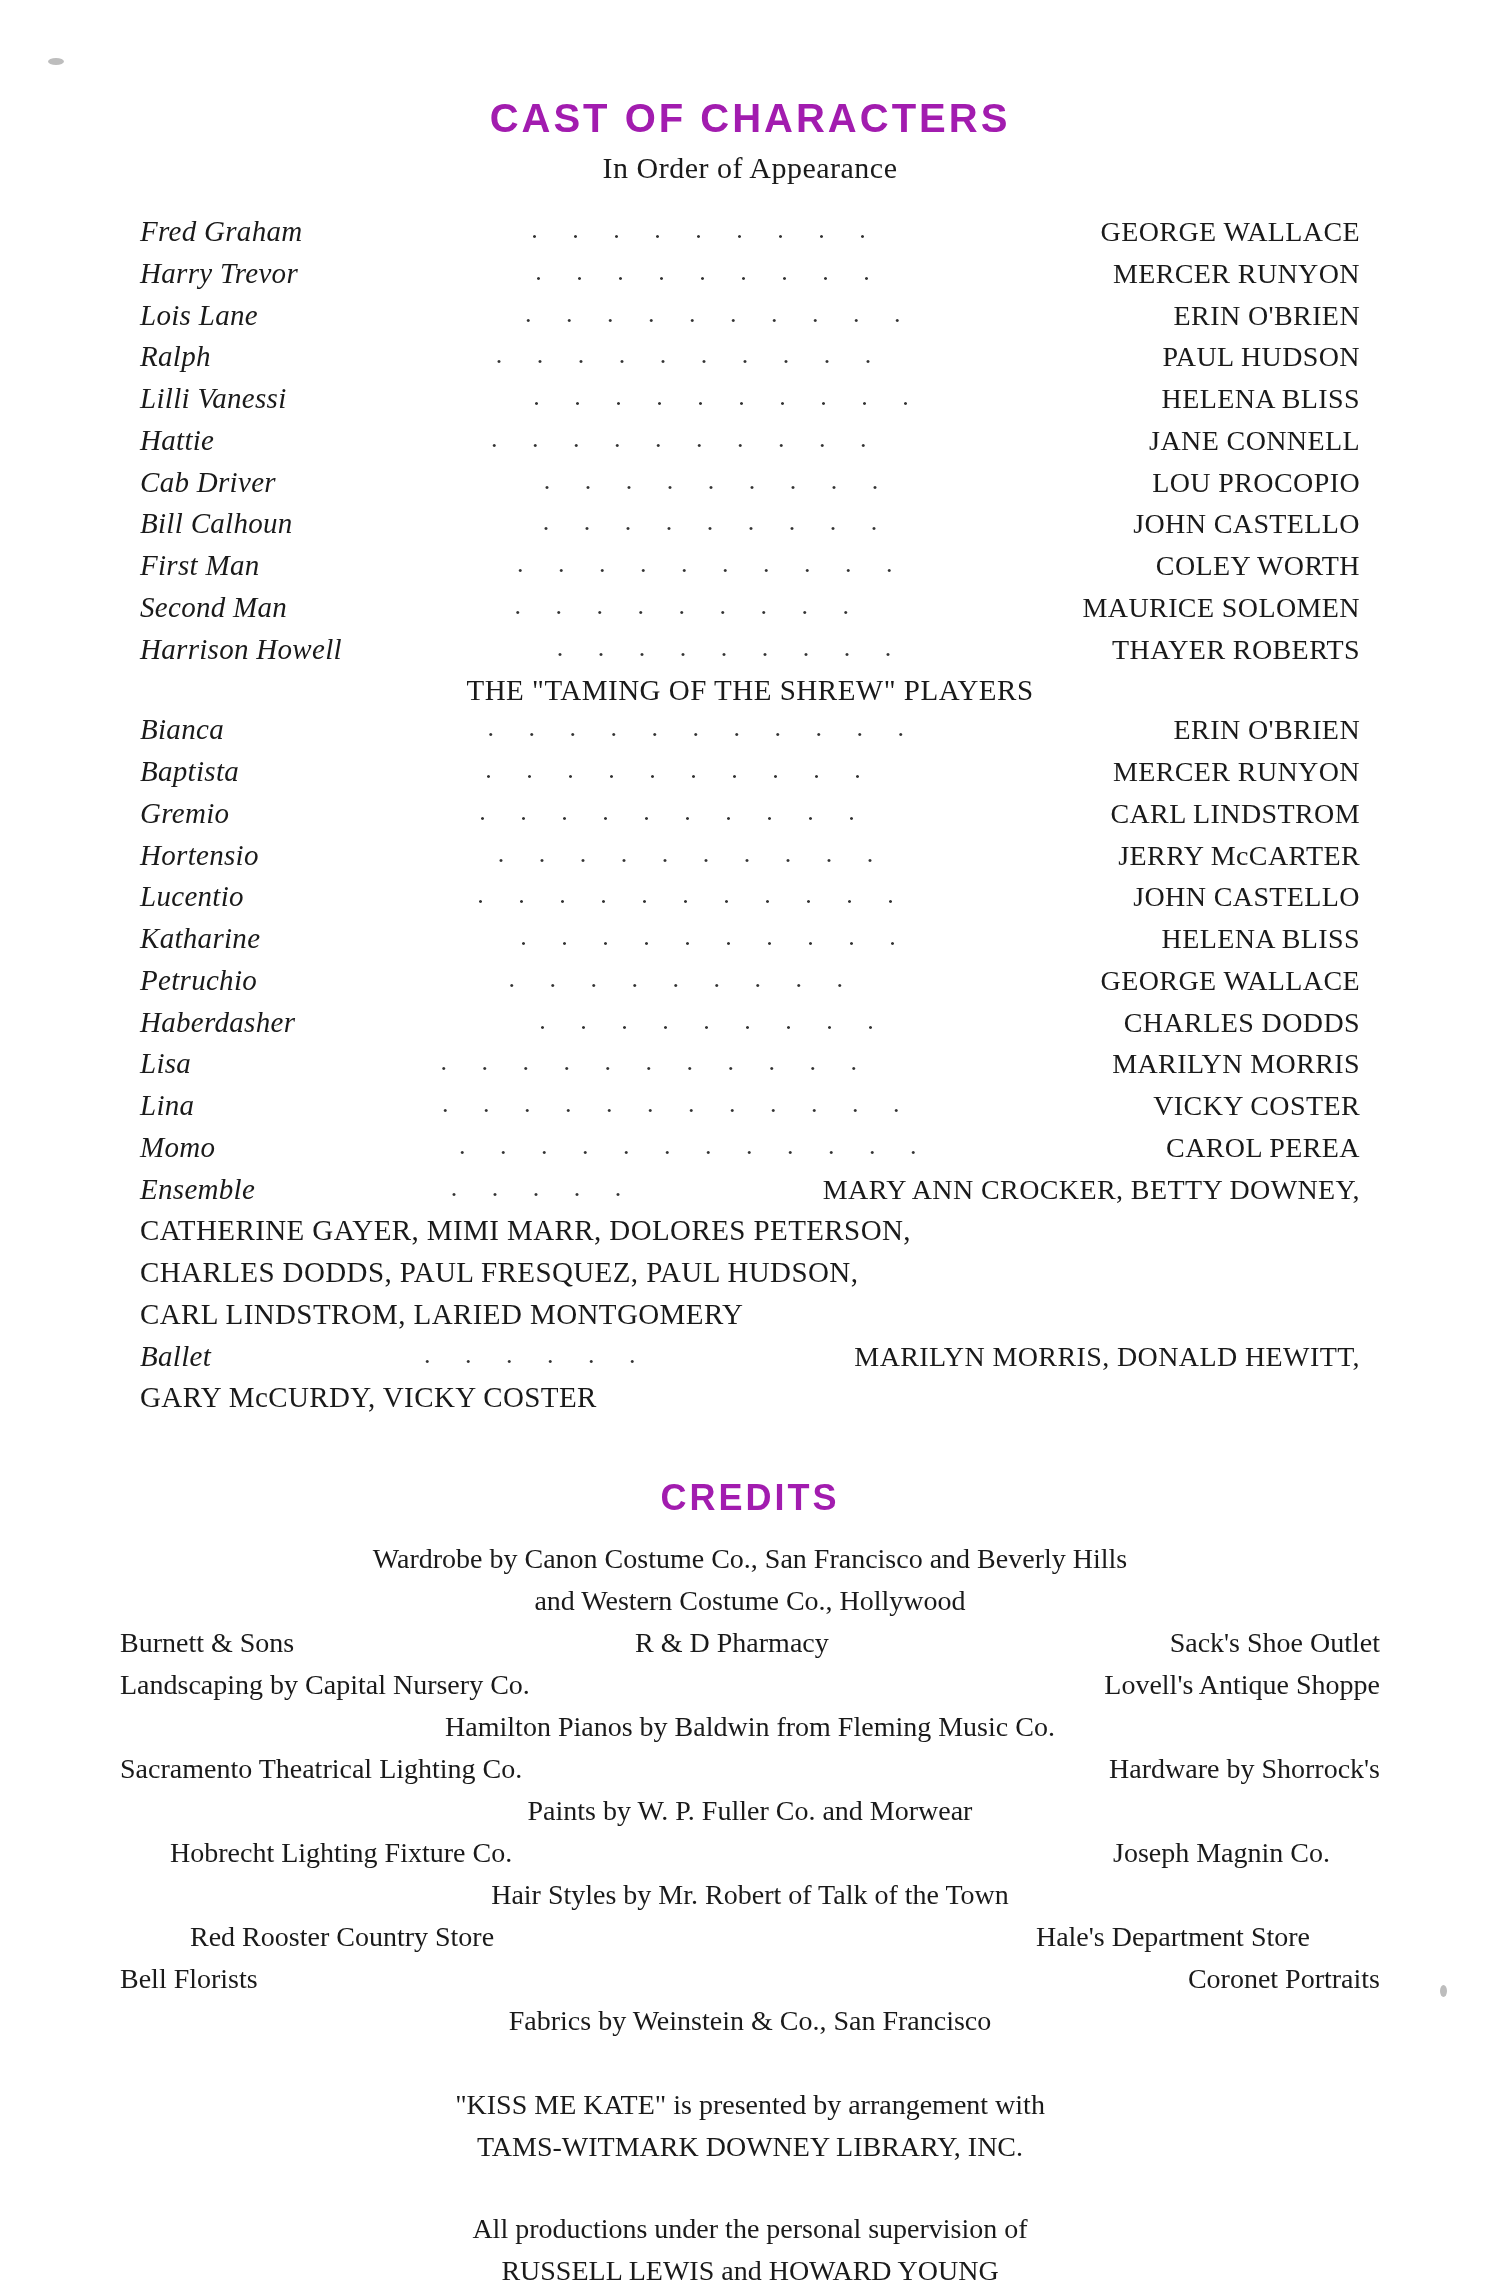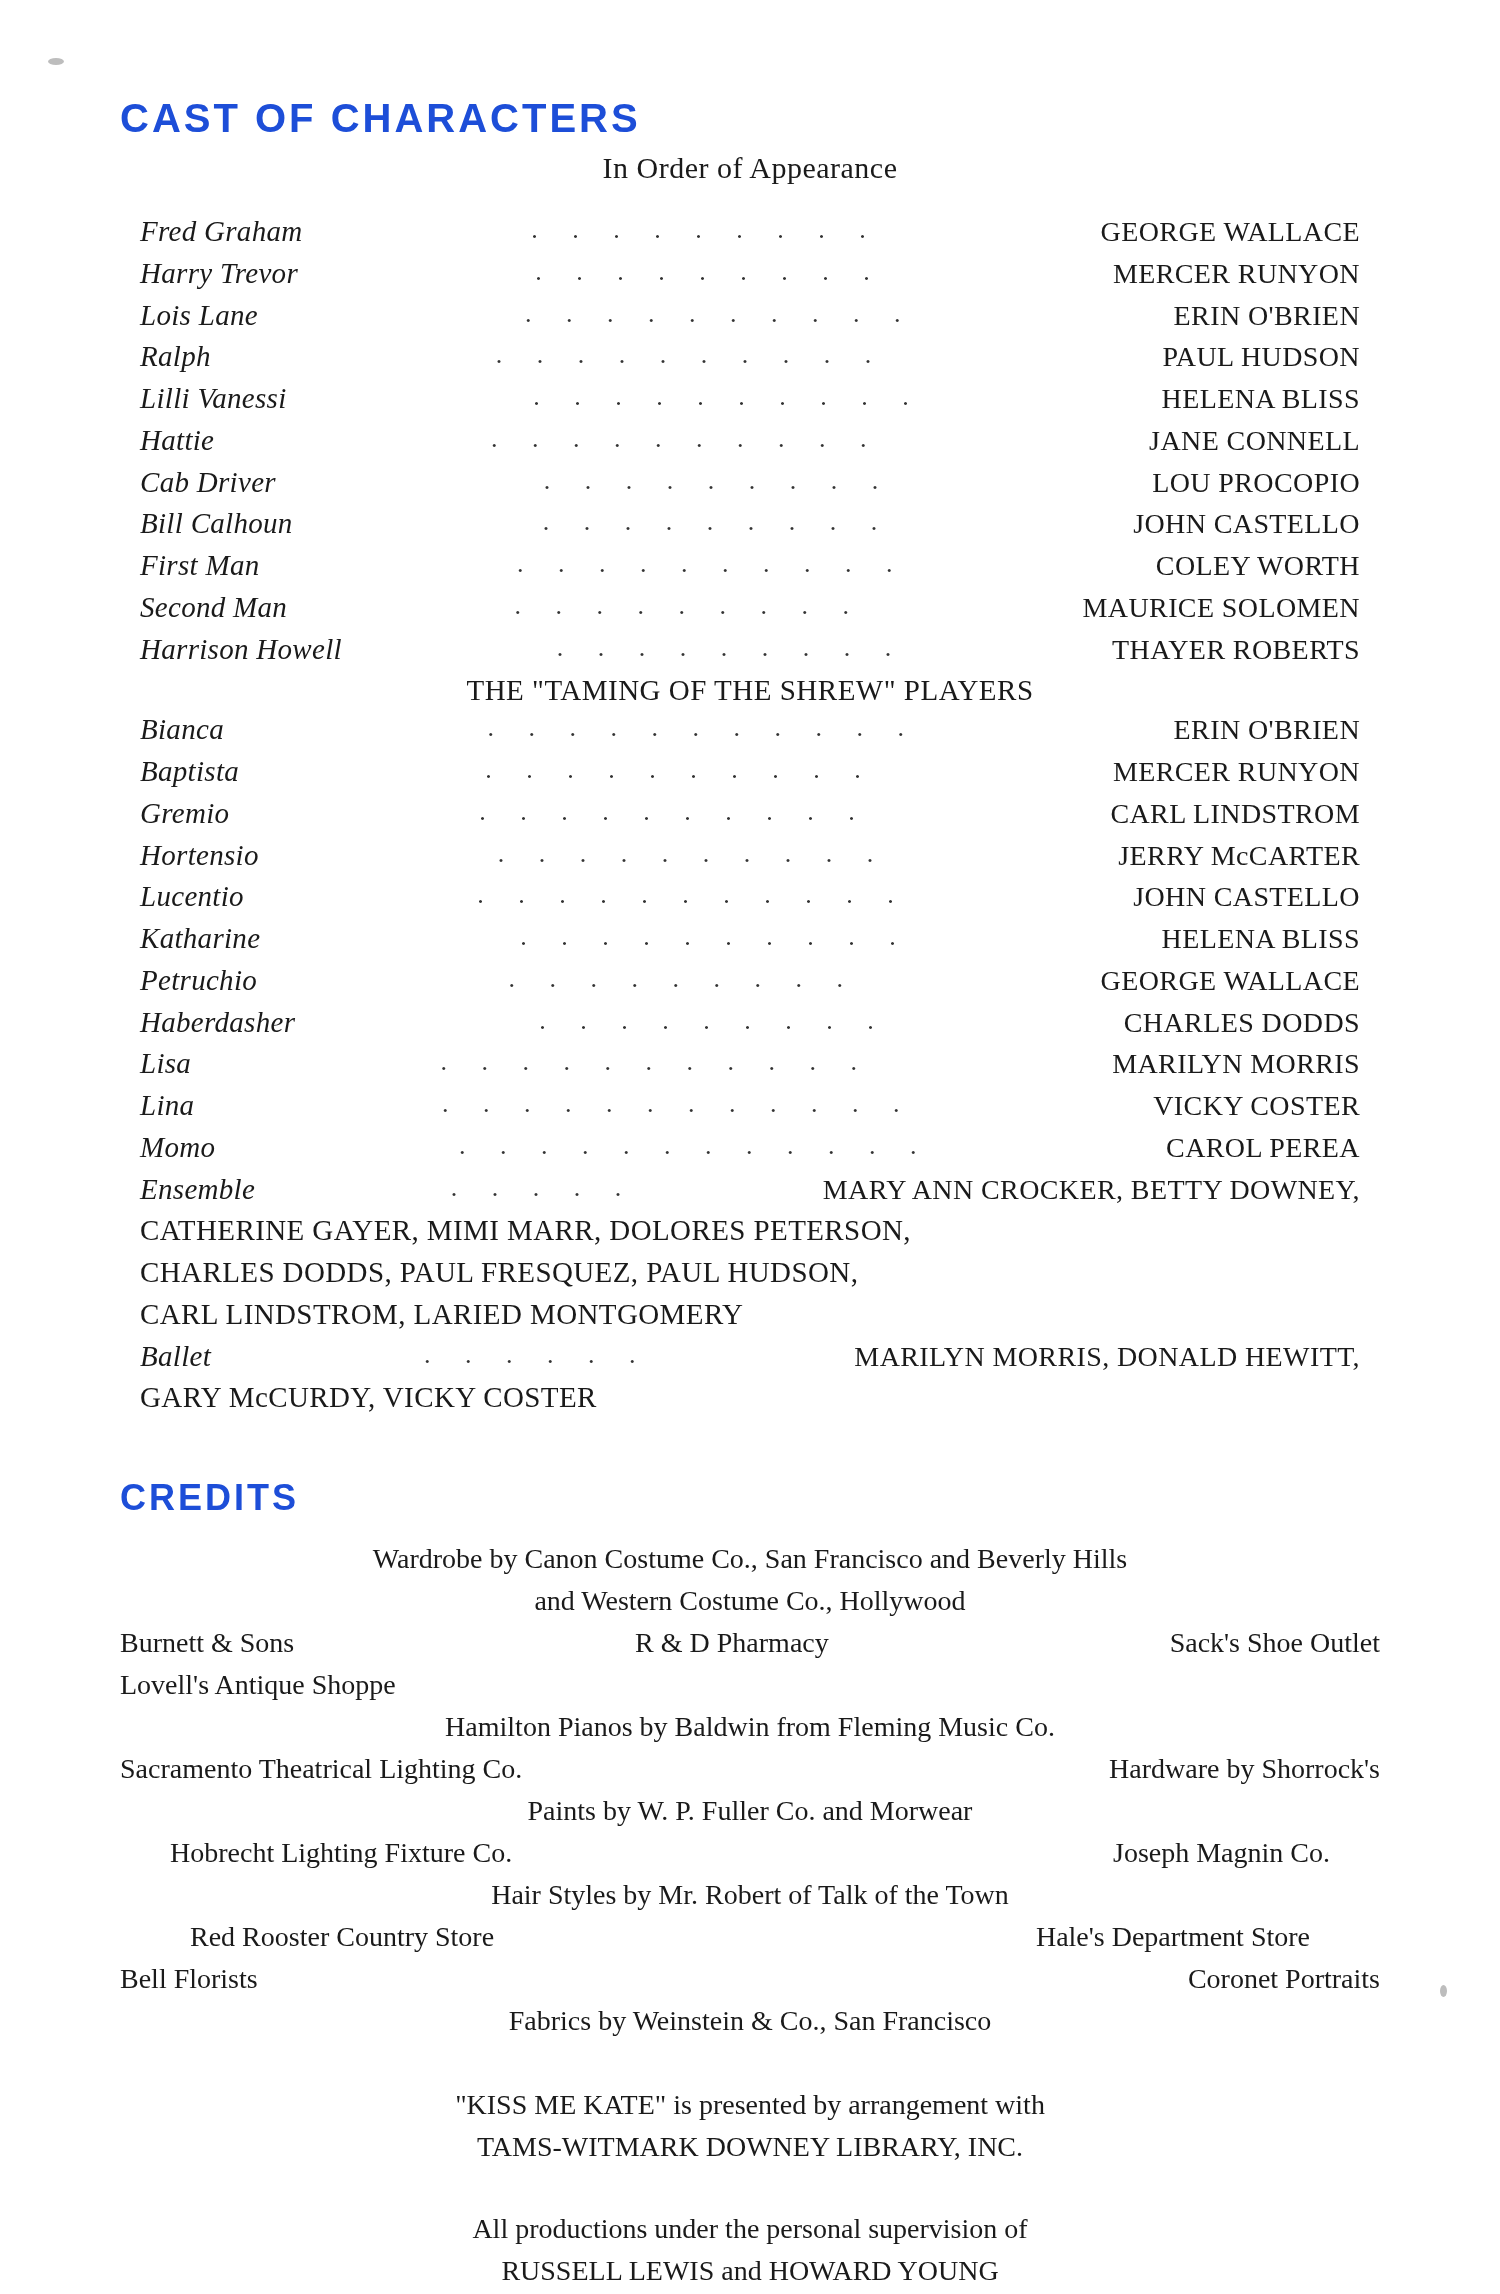--- a/index.html
+++ b/index.html
@@ -17,27 +17,27 @@
   .page {
     width: 1500px;
     min-height: 2294px;
     box-sizing: border-box;
     padding: 96px 120px 40px 120px;
     position: relative;
   }
 
   
   .section-title {
-    text-align: left;
+    text-align: center;
     font-family: "Liberation Sans", sans-serif;
     font-weight: bold;
     letter-spacing: 3px;
     font-size: 40px;
     margin: 0 0 10px 0;
-    color: #1d4ed8;
+    color: #a21caf;
   }
   .section-title.credits {
     font-size: 36px;
     letter-spacing: 3px;
     margin-top: 58px;
     margin-bottom: 19px;
   }
   .subtitle {
     text-align: center;
     font-size: 30px;
@@ -273,20 +273,21 @@
   <div class="credit-center">Wardrobe by Canon Costume Co., San Francisco and Beverly Hills</div>
   <div class="credit-center">and Western Costume Co., Hollywood</div>
 
   <div class="credit-row">
     <span class="credit-cell left">Burnett &amp; Sons</span>
     <span class="credit-cell mid">R &amp; D Pharmacy</span>
     <span class="credit-cell right">Sack's Shoe Outlet</span>
   </div>
 
   <div class="credit-row">
+    <span class="credit-cell left">Landscaping by Capital Nursery Co.</span>
     <span class="credit-cell right">Lovell's Antique Shoppe</span>
   </div>
 
   <div class="credit-center">Hamilton Pianos by Baldwin from Fleming Music Co.</div>
 
   <div class="credit-row">
     <span class="credit-cell left">Sacramento Theatrical Lighting Co.</span>
     <span class="credit-cell right">Hardware by Shorrock's</span>
   </div>
 

